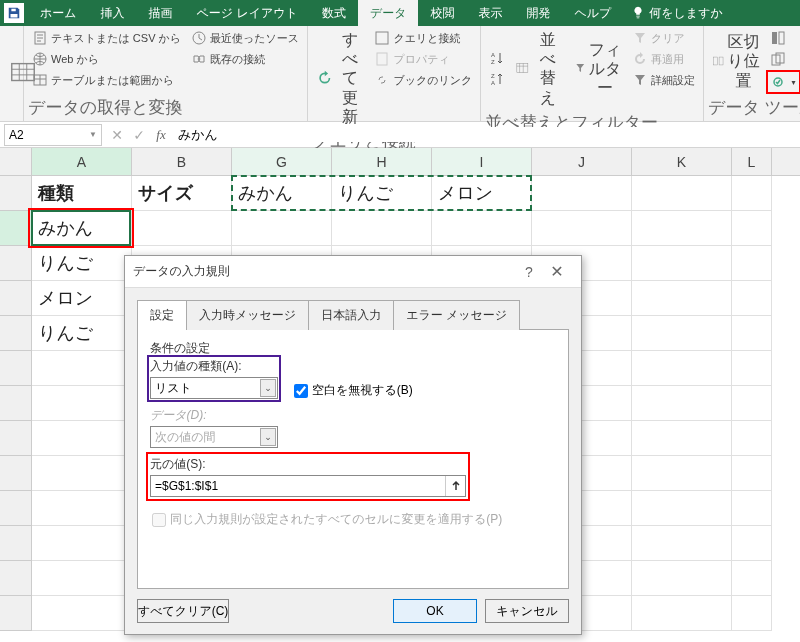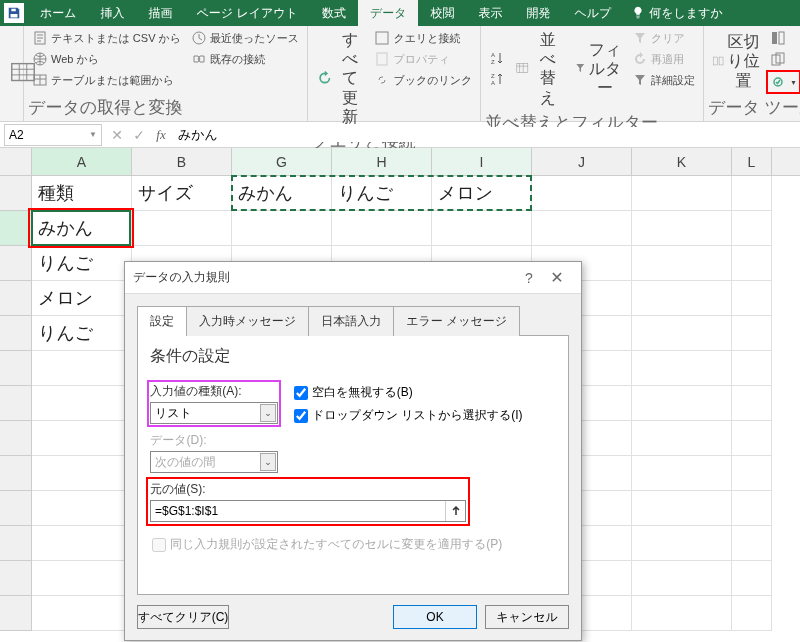--- a/index.html
+++ b/index.html
@@ -47,62 +47,62 @@
 .col-h.last { width: 40px; }
 
 .grid-body { display: flex; }
 .row-headers { width: 32px; background: #f0f0f0; }
 .row-h { height: 35px; border-bottom: 1px solid #ccc; border-right: 1px solid #ccc; cursor: pointer; }
 .row-h.sel { background: #d6f0e0; }
 
 .cells { position: relative; flex: 1; }
 .row { display: flex; height: 35px; }
 .cell { width: 100px; border-right: 1px solid #e0e0e0; border-bottom: 1px solid #e0e0e0; padding: 2px 6px; font-size: 18px; color: #222; font-family: "Yu Gothic", sans-serif; display: flex; align-items: center; }
-.cell.bold { font-weight: normal; }
+.cell.bold { font-weight: bold; }
 .cell.last { width: 40px; }
 
 .active-cell-box { position: absolute; border: 2px solid #217346; pointer-events: none; }
 .marquee { position: absolute; border: 2px dashed #217346; pointer-events: none; }
 .red-cell-box { position: absolute; border: 2px solid #ff0000; pointer-events: none; }
 
 
-.dialog { position: absolute; left: 124px; top: 261px; width: 458px; height: 380px; background: #f0f0f0; border: 1px solid #999; box-shadow: 2px 2px 8px rgba(0,0,0,0.3); }
+.dialog { position: absolute; left: 124px; top: 255px; width: 458px; height: 380px; background: #f0f0f0; border: 1px solid #999; box-shadow: 2px 2px 8px rgba(0,0,0,0.3); }
 .dialog-titlebar { height: 32px; display: flex; align-items: center; padding: 0 8px; background: #fff; border-bottom: 1px solid #ddd; }
 .dialog-title { flex: 1; font-size: 12px; color: #333; }
 .dialog-help { width: 24px; text-align: center; color: #666; cursor: pointer; font-size: 14px; }
 .dialog-close { width: 32px; text-align: center; color: #666; cursor: pointer; font-size: 16px; }
 
 .dlg-tabs { display: flex; padding-left: 12px; margin-top: 12px; }
 .dlg-tab { padding: 6px 12px; font-size: 12px; border: 1px solid #aaa; border-bottom: none; background: #f0f0f0; cursor: pointer; margin-right: -1px; color: #333; }
 .dlg-tab.active { background: #fff; position: relative; z-index: 2; }
 
 .dlg-page { background: #fff; border: 1px solid #aaa; margin: 0 12px; padding: 10px 12px; height: 260px; margin-top: -1px; }
-.dlg-section-title { font-size: 16px; color: #333; margin-bottom: 16px; }
+.dlg-section-title { font-size: 12px; color: #333; margin-bottom: 1px; }
 .dlg-row { display: flex; align-items: center; gap: 16px; margin-bottom: 8px; }
 .dlg-col { display: flex; flex-direction: column; gap: 2px; }
 .dlg-label { font-size: 12px; color: #333; }
-.dlg-label.dim { color: #aaa; }
+.dlg-label.dim { color: #aaa; font-style: italic; }
 .dlg-select { width: 128px; height: 22px; border: 1px solid #888; background: #fff; display: flex; align-items: center; justify-content: space-between; padding: 0 4px; font-size: 12px; cursor: pointer; }
 .dlg-select .dd { font-size: 9px; color: #555; background: #eee; width: 16px; height: 18px; display: flex; align-items: center; justify-content: center; border: 1px solid #aaa; margin-right: -3px; }
 .dlg-select.dim { color: #aaa; }
 .dlg-check { display: flex; align-items: center; gap: 4px; font-size: 12px; }
 .dlg-check input { width: 14px; height: 14px; }
 .dlg-input-wrap { display: flex; align-items: center; width: 316px; height: 22px; border: 1px solid #888; background: #fff; }
 .dlg-input { flex: 1; border: none; outline: none; padding: 0 4px; font-size: 12px; }
 .dlg-input-btn { width: 20px; height: 20px; display: flex; align-items: center; justify-content: center; border-left: 1px solid #ccc; cursor: pointer; font-size: 12px; }
 
 .dlg-check-bottom { display: flex; align-items: center; gap: 4px; font-size: 12px; color: #aaa; margin: 14px 0 0 2px; }
 .dlg-check-bottom input { width: 14px; height: 14px; }
 
 .dlg-footer { display: flex; align-items: center; padding: 10px 12px; gap: 8px; }
 .dlg-footer .spacer { flex: 1; }
 .dlg-btn { min-width: 84px; height: 24px; border: 1px solid #888; background: #f0f0f0; font-size: 12px; cursor: pointer; display: flex; align-items: center; justify-content: center; }
 .dlg-btn.primary { border: 1px solid #0078d4; background: #e5f1fb; }
 
-.red-box-allow { border: 2px solid #d946ef; padding: 1px; margin: -3px; }
+.red-box-allow { border: 2px solid #4c1d95; padding: 1px; margin: -3px; }
 .red-box-src { border: 2px solid #ff0000; padding: 2px; margin: -4px; }
 
 .icon-stub { width: 16px; height: 16px; display: inline-block; }
 .icon-big { width: 30px; height: 30px; display: inline-block; }
 </style>
 </head>
 <body>
 
 <div class="titlebar">
   <div class="app-icon">
@@ -529,24 +529,20 @@
             <span>リスト</span>
             <span class="dd">⌄</span>
           </div>
         </div>
       </div>
       <div class="dlg-col" style="gap:6px;">
         <label class="dlg-check">
           <input type="checkbox" checked="" style="">
             <span>空白を無視する(B)</span>
         </label>
-        <label class="dlg-check">
-          <input type="checkbox" checked="" style="">
-            <span>ドロップダウン リストから選択する(I)</span>
-        </label>
       </div>
     </div>
 
     <div class="dlg-col" style="margin-top:4px;">
       <div class="dlg-label dim">データ(D):</div>
       <div class="dlg-select dim">
         <span>次の値の間</span>
         <span class="dd">⌄</span>
       </div>
     </div>

